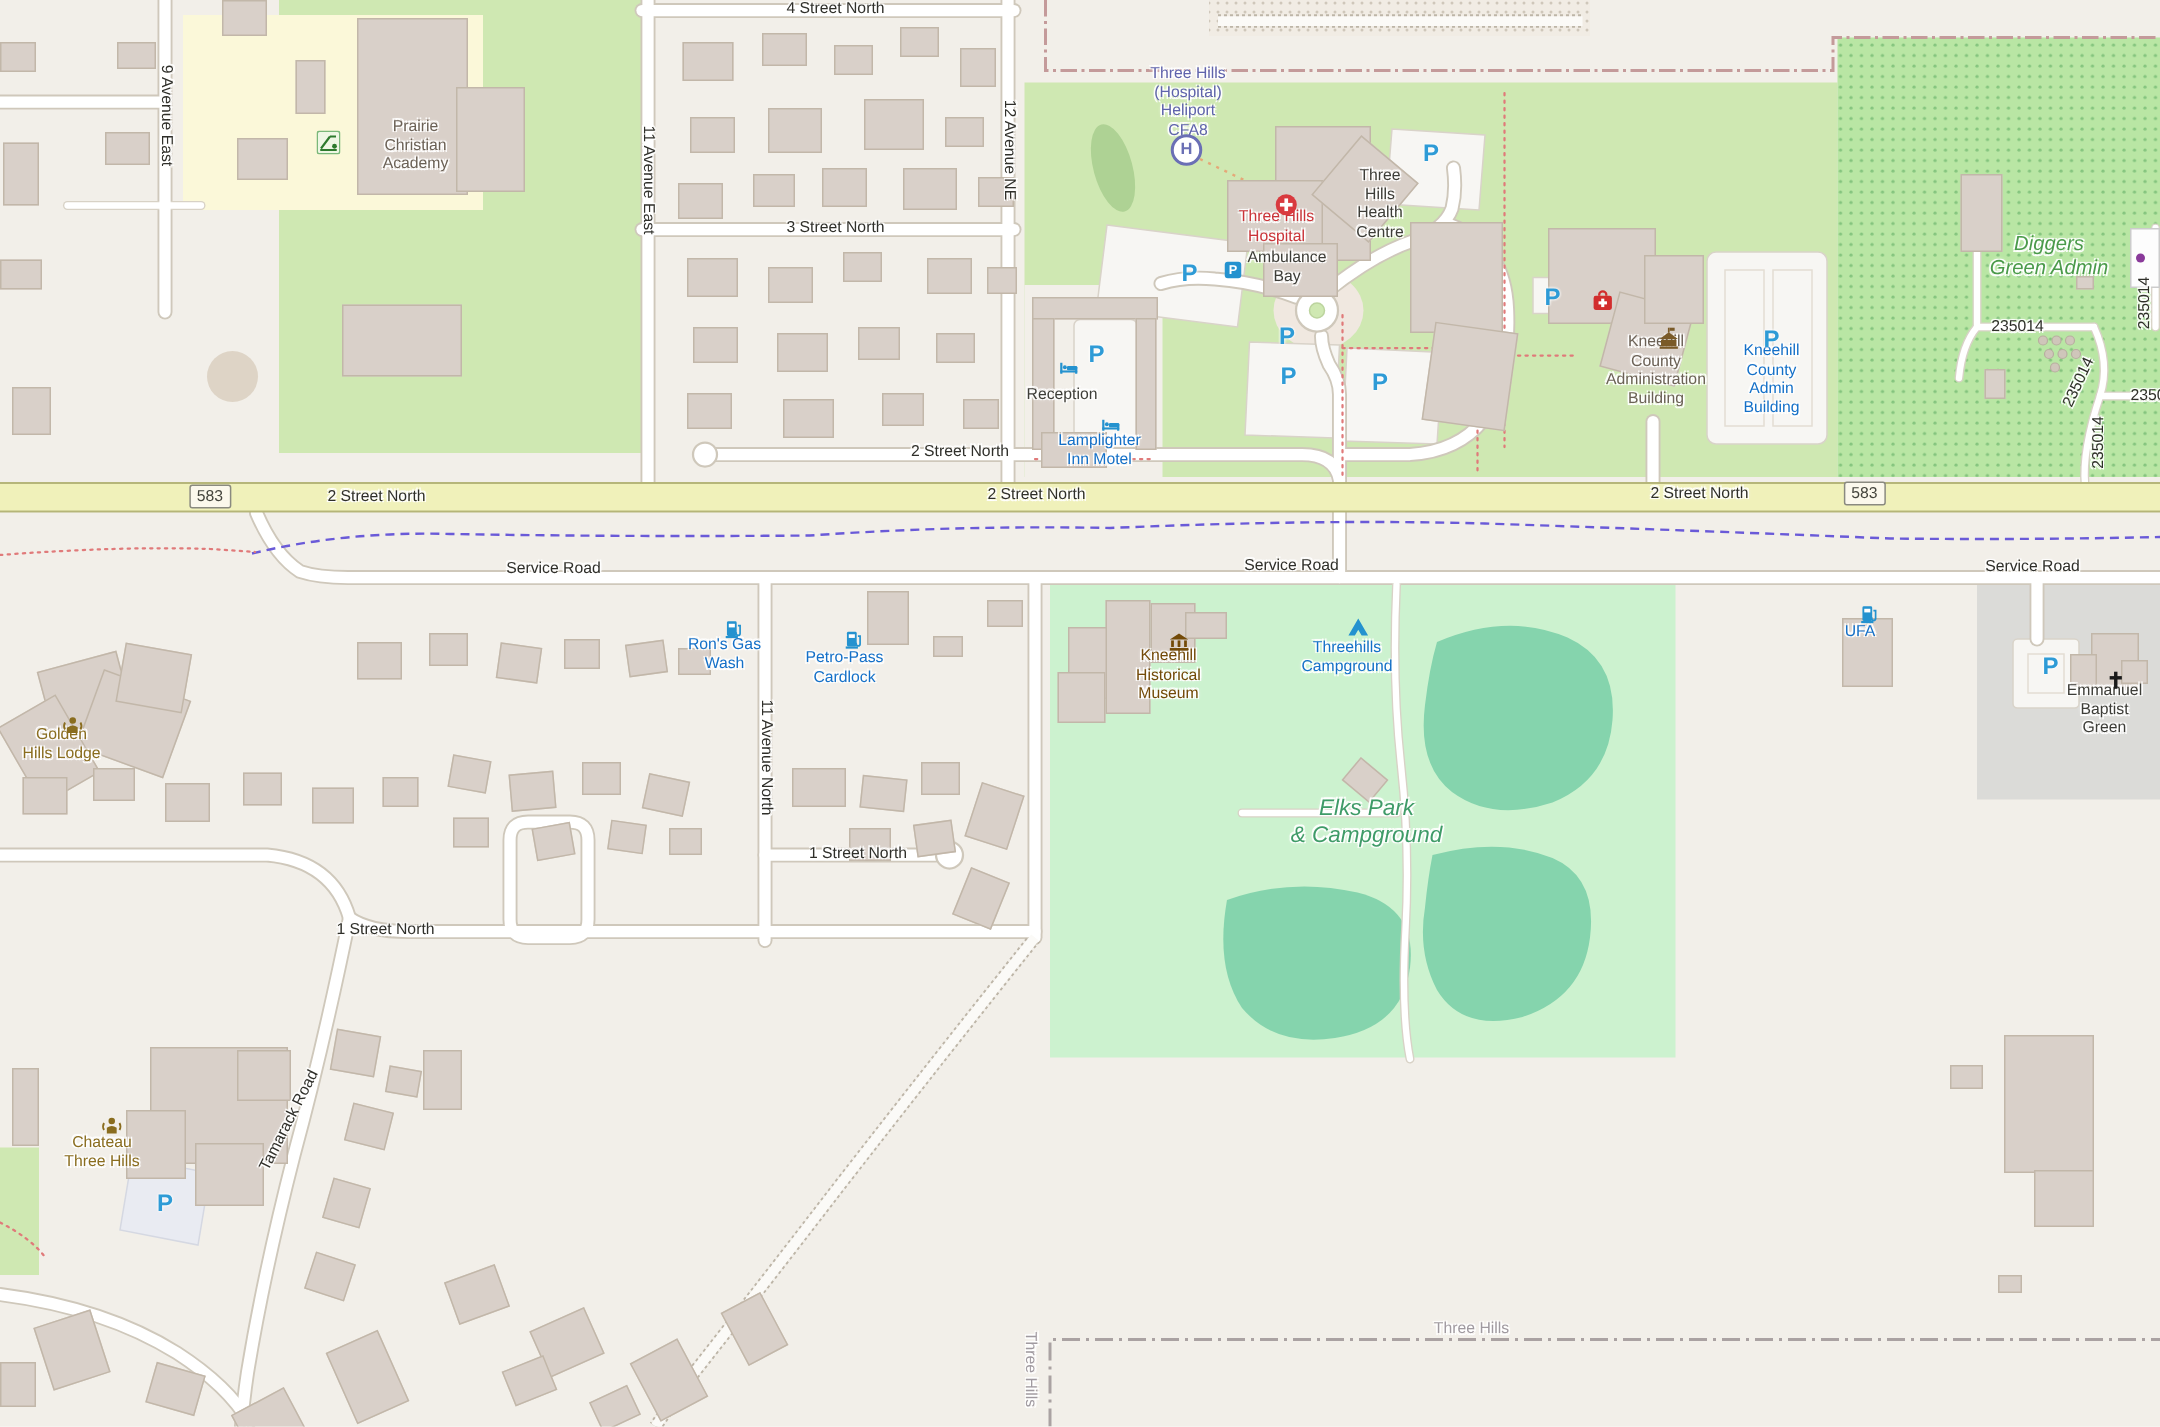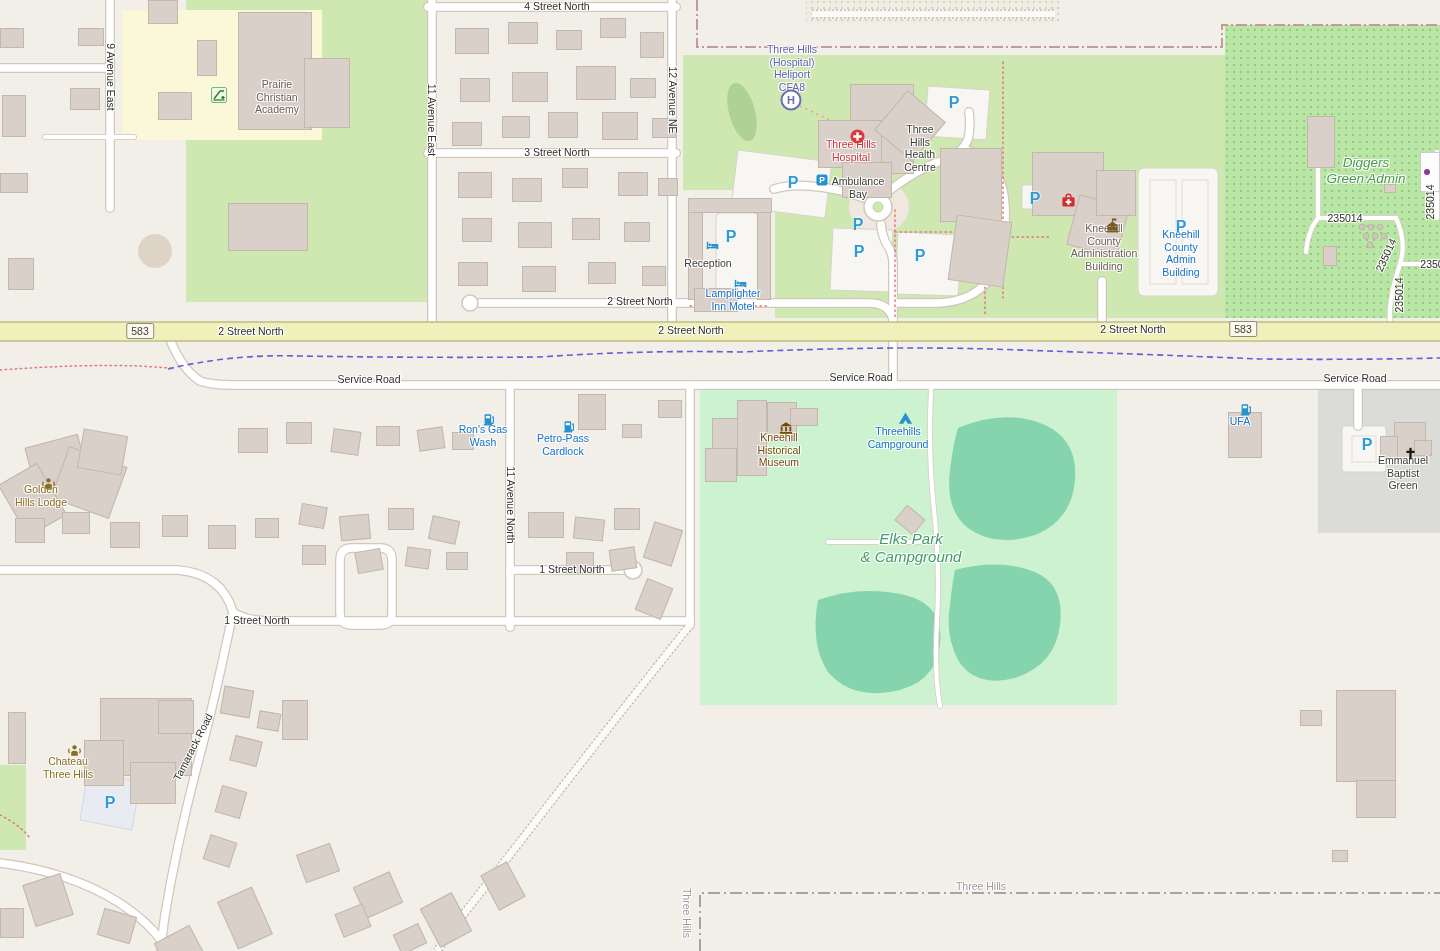--- a/index.html
+++ b/index.html
@@ -377,27 +377,27 @@
     <div class="lbl purple" style="left:792px;top:68px">
       <div>Three Hills</div>
       <div>(Hospital)</div>
       <div>Heliport</div>
       <div>CFA8</div>
     </div>
     <div class="lbl red" style="left:851px;top:151px">
       <div>Three Hills</div>
       <div>Hospital</div>
     </div>
-    <div class="lbl dark" style="left:920px;top:148px">
+    <div class="lbl dark" style="left:920px;top:136px">
       <div>Three</div>
       <div>Hills</div>
       <div>Health</div>
       <div>Centre</div>
     </div>
-    <div class="lbl dark" style="left:858px;top:188px">
+    <div class="lbl dark" style="left:858px;top:178px">
       <div>Ambulance</div>
       <div>Bay</div>
     </div>
     <div class="lbl dark" style="left:708px;top:263px">Reception</div>
     <div class="lbl blue" style="left:733px;top:300px">
       <div>Lamplighter</div>
       <div>Inn Motel</div>
     </div>
     <div class="lbl graybrown" style="left:1104px;top:247px">
       <div>Kneehill</div>

